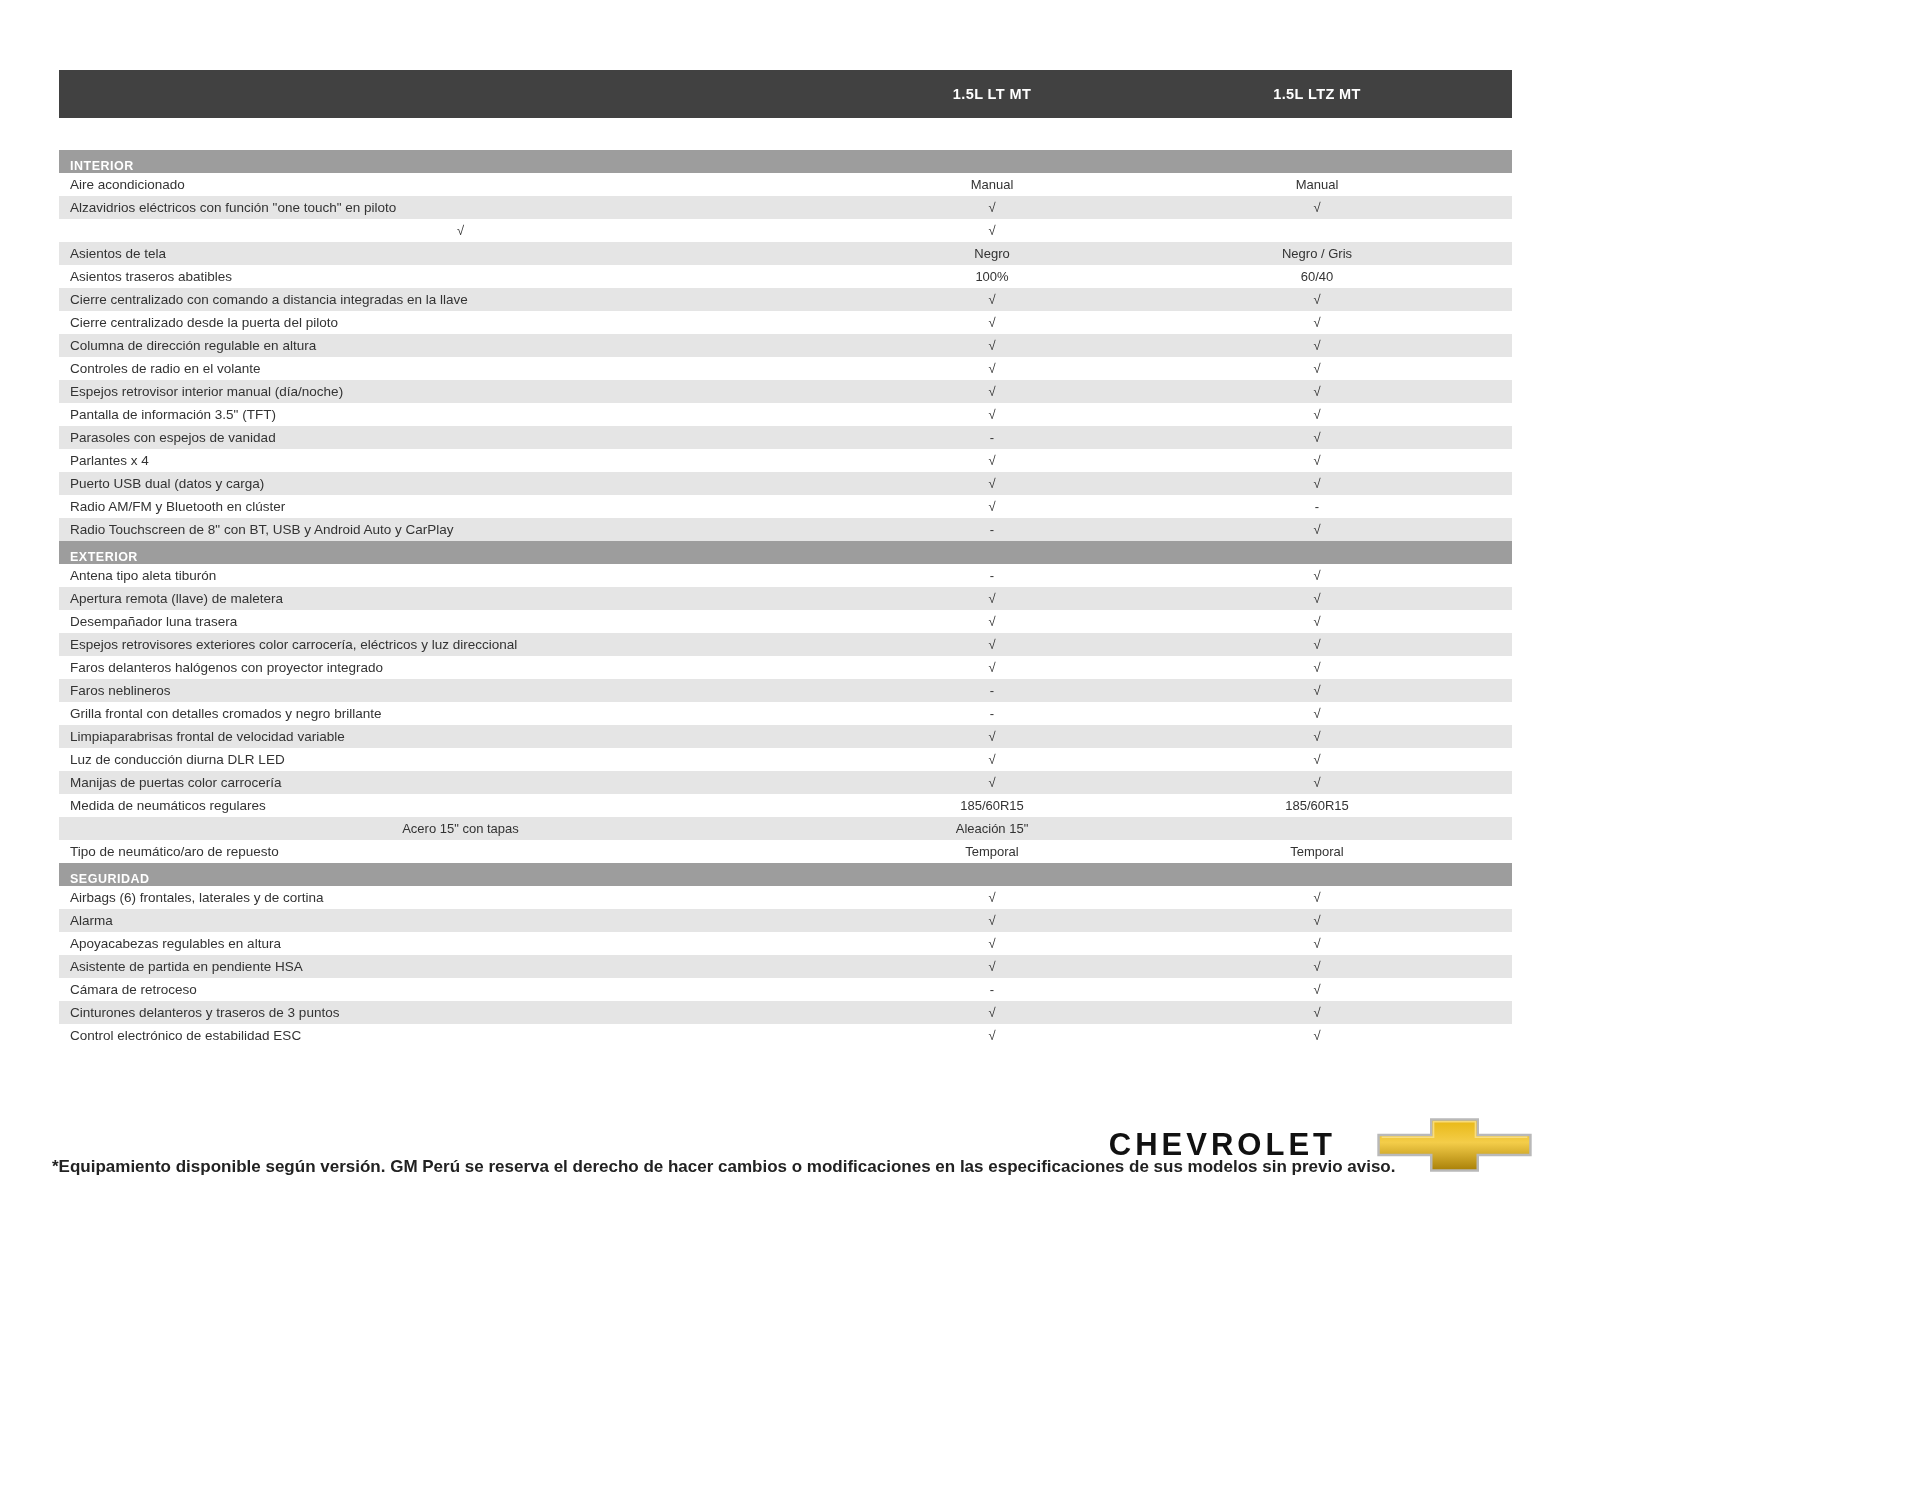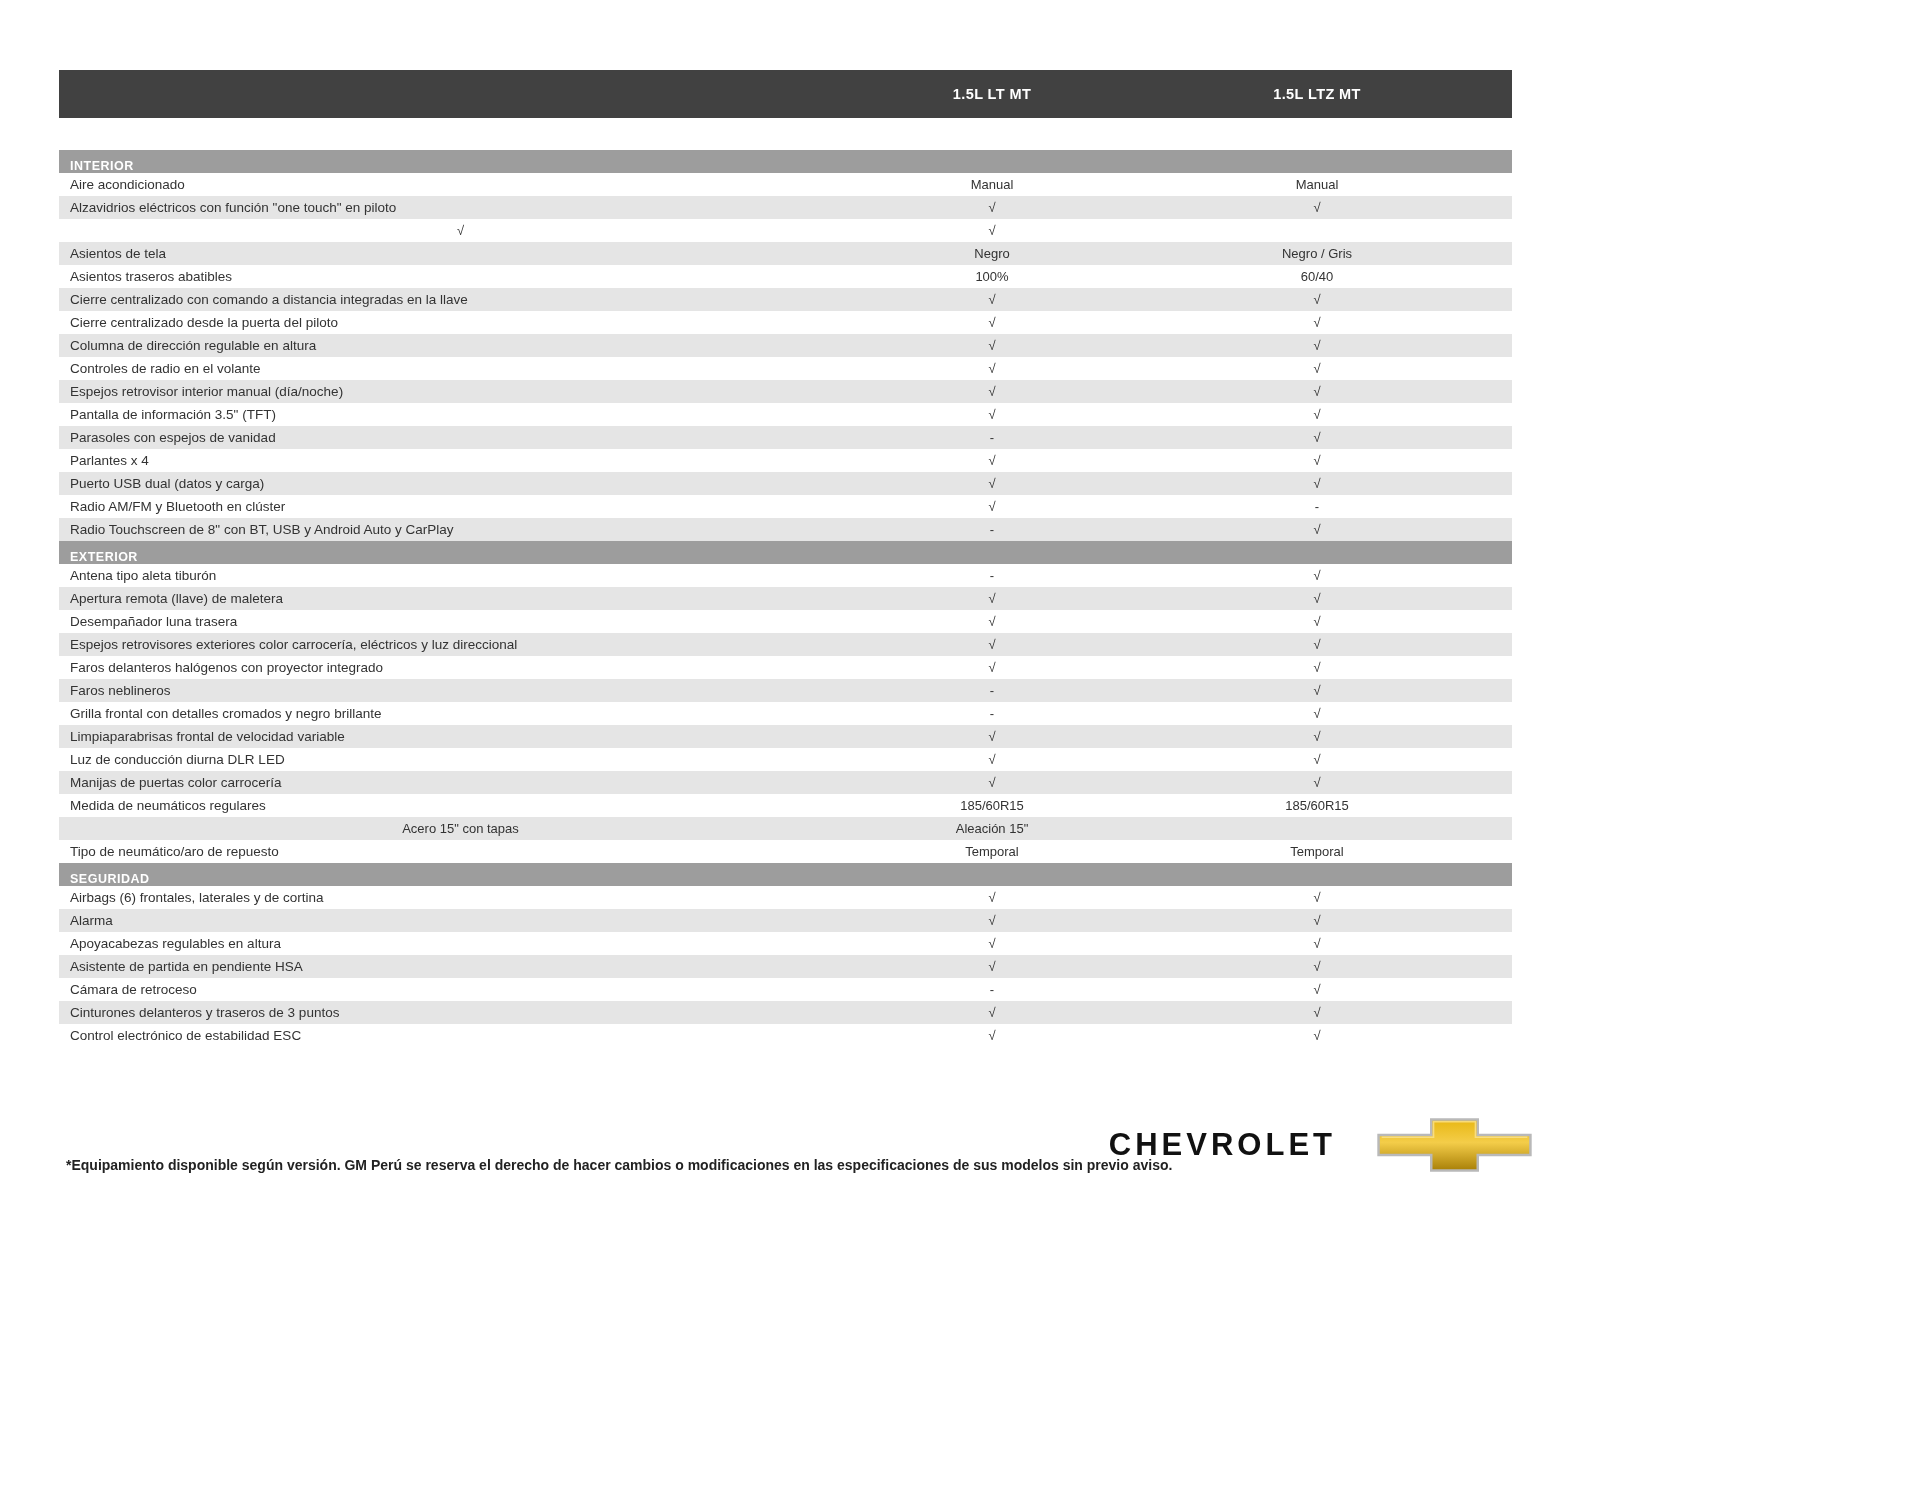--- a/index.html
+++ b/index.html
@@ -69,23 +69,23 @@
     padding-left: 11px;
     white-space: nowrap;
     overflow: hidden;
   }
   .cell.val {
     text-align: center;
     font-size: 13px;
   }
   .footer-disclaimer {
     position: absolute;
-    left: 66px;
+    left: 52px;
     top: 1157px;
-    font-size: 14px;
+    font-size: 17px;
     font-weight: bold;
     color: #222222;
   }
   .brand-block {
     position: absolute;
     right: 388px;
     top: 1116px;
     display: flex;
     align-items: center;
     gap: 41px;

